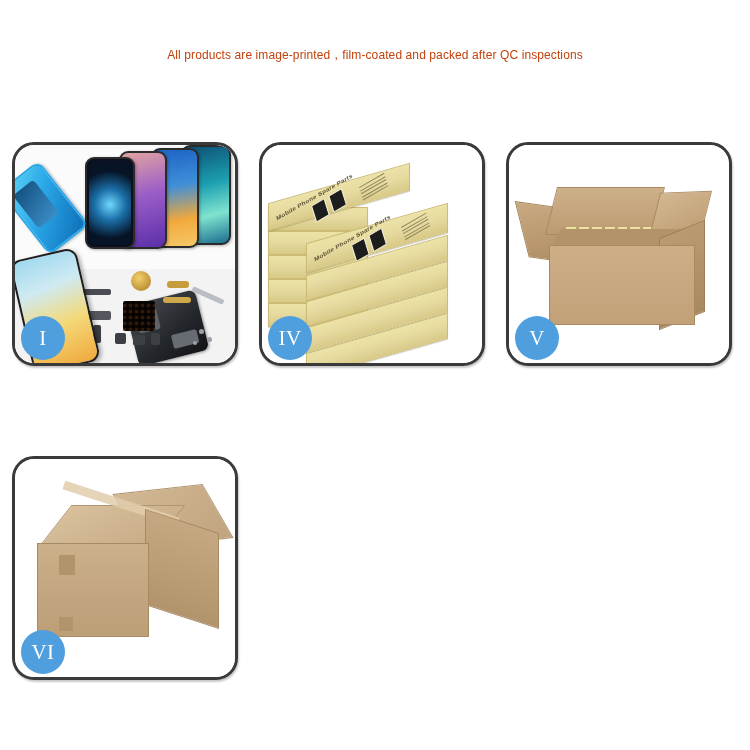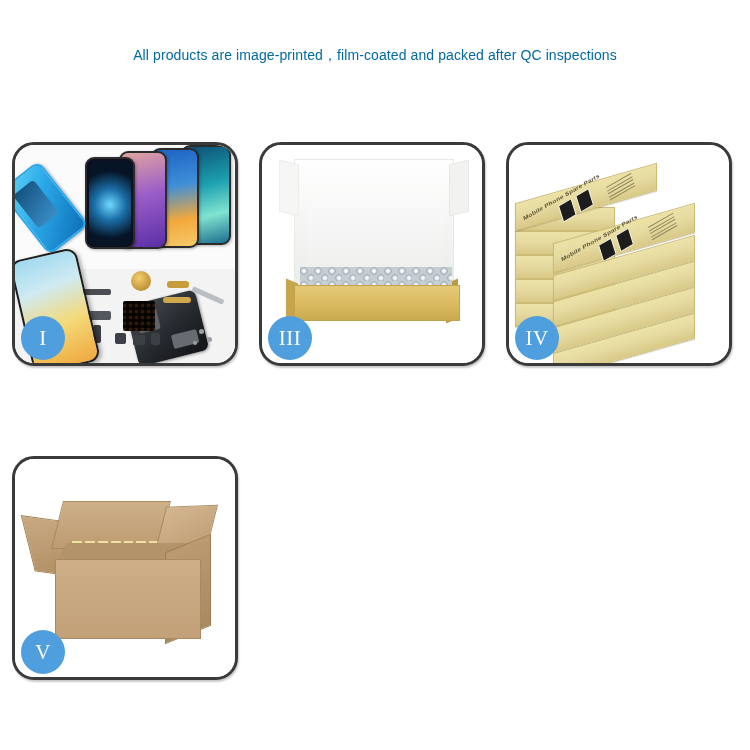--- a/index.html
+++ b/index.html
@@ -26,23 +26,23 @@
     font-size: 34px;
     font-weight: 700;
     letter-spacing: 1.2px;
     color: #111111;
     line-height: 1.1;
     margin: 0;
     white-space: nowrap;
   }
   .subtitle {
     font-family: "Liberation Sans", sans-serif;
-    font-size: 14px;
+    font-size: 12px;
     font-weight: 400;
-    color: #0369a1;
+    color: #c2410c;
     margin: 11px 0 0 0;
     letter-spacing: .1px;
     white-space: nowrap;
   }
 
   
   .grid {
     position: absolute;
     left: 12px;
     top: 142px;
@@ -401,32 +401,20 @@
         <span class="pt screw1"></span>
         <span class="pt screw2"></span>
         <span class="pt screw3"></span>
         <span class="pt tool"></span>
       </div>
     </div>
     <div class="badge">I</div>
   </div>
 
 
-  <div class="panel">
-    <div class="panel-stage">
-      <div class="b3-bg"></div>
-      <div class="b3-lid"></div>
-      <div class="b3-inner"></div>
-      <div class="b3-tray-l"></div>
-      <div class="b3-tray-r"></div>
-      <div class="b3-wrap"></div>
-      <div class="b3-tray"></div>
-    </div>
-    <div class="badge">III</div>
-  </div>
 
   <div class="panel">
     <div class="panel-stage">
       <div class="b4-bg"></div>
       <div class="stackwrap">
 
         <div class="kbox" style="left:4px; top:48px; width:98px; height:22px;"></div>
         <div class="kbox" style="left:4px; top:72px; width:98px; height:22px;"></div>
         <div class="kbox" style="left:4px; top:96px; width:98px; height:22px;"></div>
         <div class="kbox" style="left:4px; top:120px; width:98px; height:22px;"></div>
@@ -488,14 +476,28 @@
           <i></i>
       </div>
       <div class="c5-flapR"></div>
       <div class="c5-top"></div>
       <div class="c5-right"></div>
       <div class="c5-body"></div>
     </div>
     <div class="badge">V</div>
   </div>
 
+  <div class="panel">
+    <div class="panel-stage">
+      <div class="b6-bg"></div>
+      <div class="c6-shine"></div>
+      <div class="c6-topR"></div>
+      <div class="c6-topL"></div>
+      <div class="c6-tape"></div>
+      <div class="c6-side"></div>
+      <div class="c6-front"></div>
+      <div class="c6-tab1"></div>
+      <div class="c6-tab2"></div>
+    </div>
+    <div class="badge">VI</div>
+  </div>
 
 </div>
 
 </body></html>

